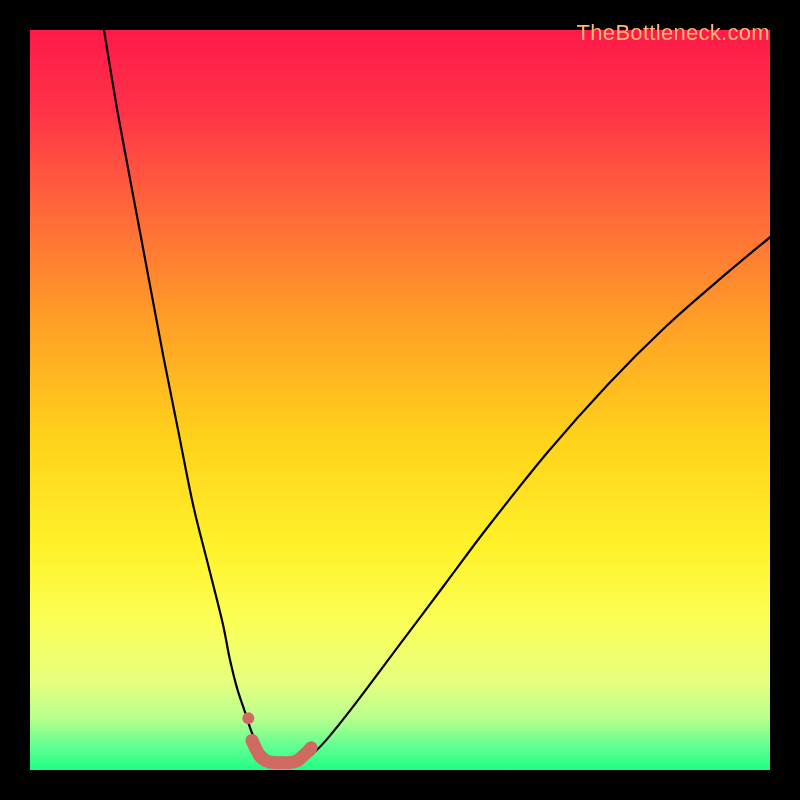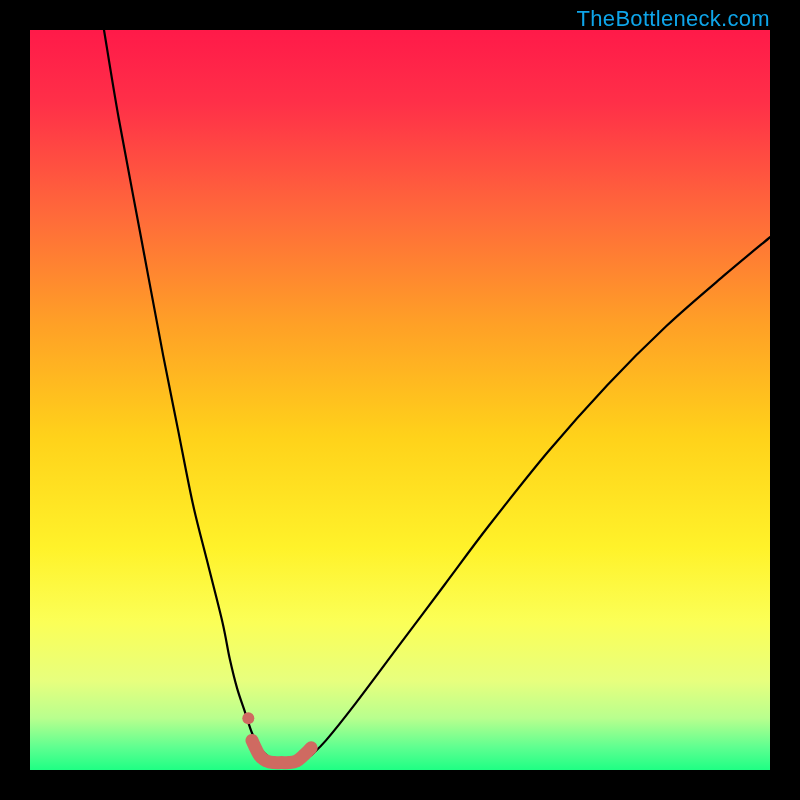--- a/index.html
+++ b/index.html
@@ -18,23 +18,23 @@
     width: 740px;
     height: 740px;
     overflow: hidden;
   }
   .gradient {
     position: absolute;
     inset: 0;
   }
   .watermark {
     position: absolute;
-    top: 6px;
+    top: 20px;
     right: 30px;
-    color: #0ea5e9;
+    color: #fdba74;
     font-size: 22px;
     font-weight: 500;
     letter-spacing: 0.3px;
     z-index: 5;
   }
   svg.curves {
     position: absolute;
     inset: 0;
     z-index: 3;
   }

